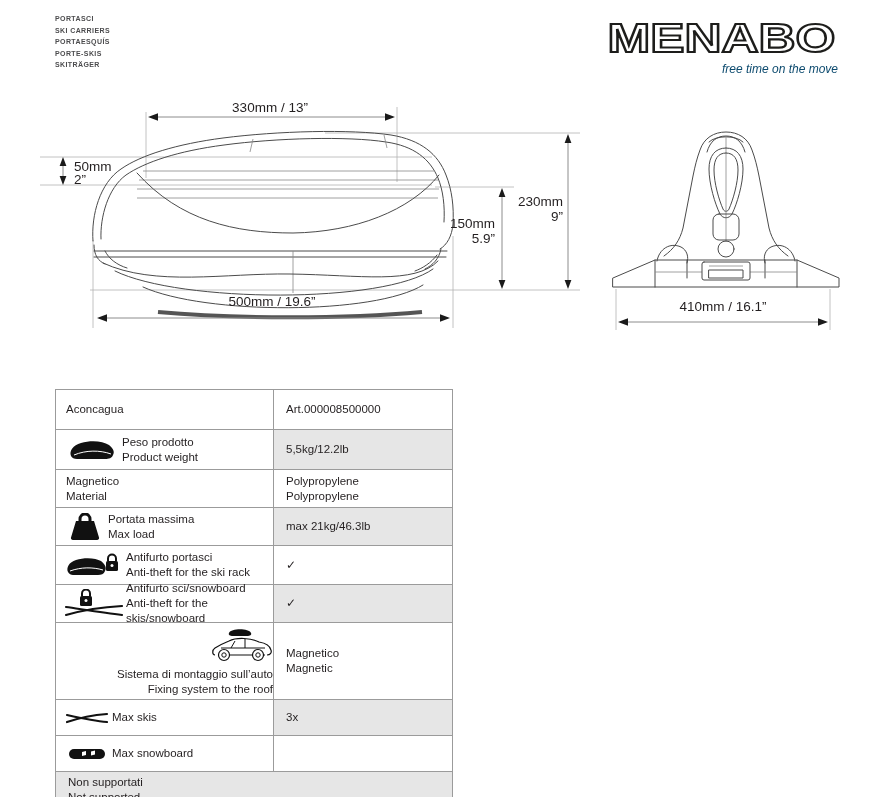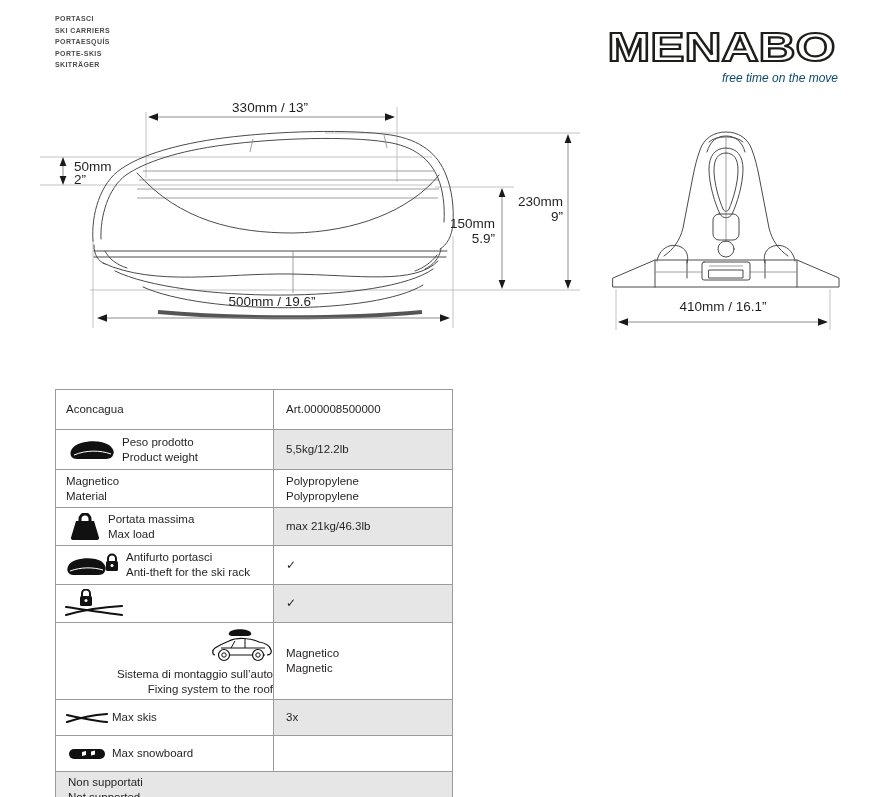--- a/index.html
+++ b/index.html
@@ -5,21 +5,21 @@
   * { margin:0; padding:0; box-sizing:border-box; }
   html,body { background:#fff; }
   body { font-family:"Liberation Sans","DejaVu Sans",sans-serif; color:#231f20; }
   .sheet { position:relative; width:872px; height:797px; background:#ffffff; overflow:hidden; }
 
   
   .product-types { position:absolute; left:55px; top:13px; font-size:7px; letter-spacing:.4px;
     color:#4c4c4e; line-height:11.5px; font-weight:bold; }
 
   
-  .logo-wrap { position:absolute; left:605px; top:25px; width:233px; }
+  .logo-wrap { position:absolute; left:605px; top:16px; width:233px; }
   .logo-svg { display:block; }
   .tagline { text-align:right; font-style:italic; font-size:12px; color:#0c4a6e; margin-top:2px; }
 
   
   .diagram { position:absolute; left:40px; top:90px; }
   .diagram text { font-family:"Liberation Sans","DejaVu Sans",sans-serif; font-size:13.5px; fill:#231f20; }
   .art { stroke:#4b4b4b; stroke-width:1; fill:none; stroke-linecap:round; stroke-linejoin:round; }
   .art-thin { stroke:#888; stroke-width:.8; fill:none; }
   .refline { stroke:#b3b3b3; stroke-width:.8; fill:none; }
   .dimline { stroke:#8c8c8c; stroke-width:1; fill:none; }
@@ -237,20 +237,24 @@
       <div class="cell label with-icon">
         <span class="icon" style="width:64px;">
           <svg width="60" height="29" viewBox="0 0 60 29">
             <path d="M18,7 V4.5 a4,4 0 0 1 8,0 V7" stroke="#111" stroke-width="2" fill="none"></path>
             <rect x="16" y="7" width="12" height="10" rx="1.5" fill="#111"></rect>
             <circle cx="22" cy="11.5" r="1.5" fill="#fff"></circle>
             <path d="M2,26 C16,22 40,18 58,17" stroke="#111" stroke-width="2.2" fill="none" stroke-linecap="round"></path>
             <path d="M2,18 C16,20 40,24 58,26" stroke="#111" stroke-width="2.2" fill="none" stroke-linecap="round"></path>
           </svg>
         </span>
+        <span class="lbl-text">
+          <div>Antifurto sci/snowboard</div>
+          <div>Anti-theft for the skis/snowboard</div>
+        </span>
       </div>
       <div class="cell value">
         <span class="check">✓</span>
       </div>
     </div>
 
     <div class="row">
       <div class="cell label stacked">
         <span class="icon">
           <svg width="62" height="38" viewBox="0 0 62 38">

